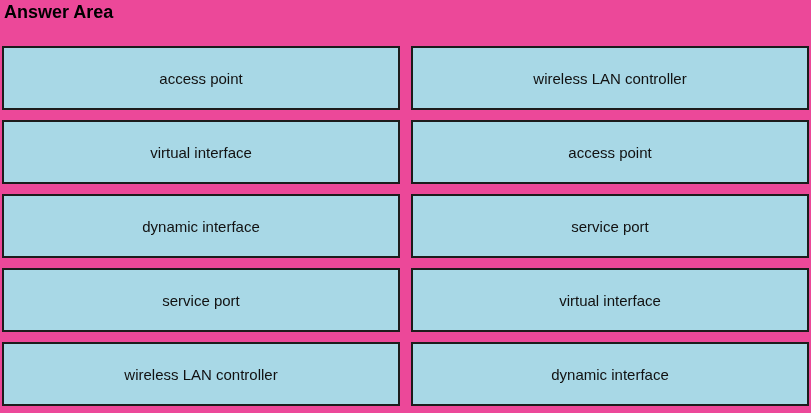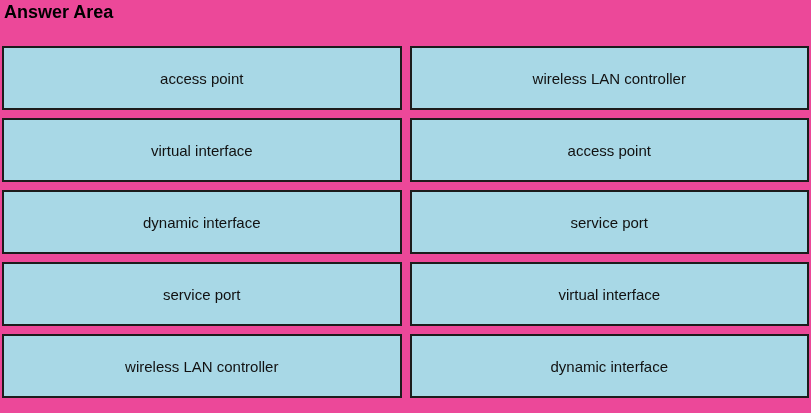--- a/index.html
+++ b/index.html
@@ -27,21 +27,20 @@
   }
   .answer-grid {
     position: absolute;
     top: 46px;
     left: 2px;
     width: 807px;
     display: grid;
     grid-template-columns: 1fr 1fr;
     column-gap: 11px;
     row-gap: 10px;
-    gap: 8px;
   }
   .option-box {
     height: 60px;
     background: var(--box-fill, #a8d8e6);
     border: 2px solid var(--box-border, #1c1c1c);
     display: flex;
     align-items: center;
     justify-content: center;
     font-size: 15px;
     color: #111111;

